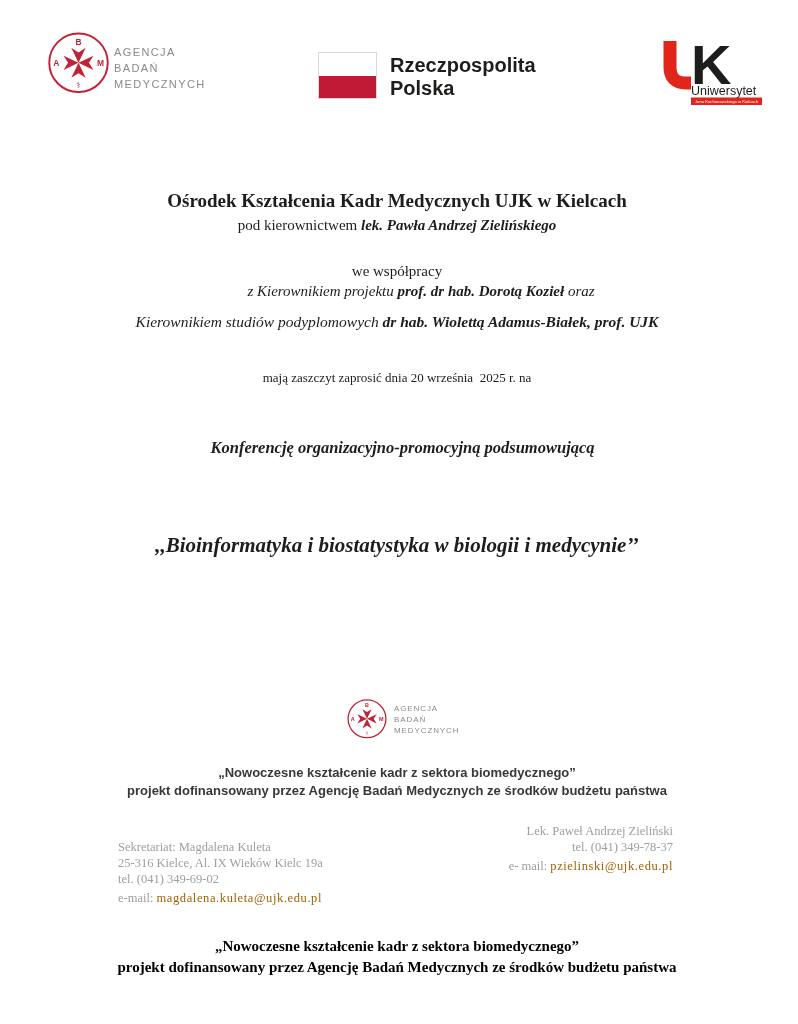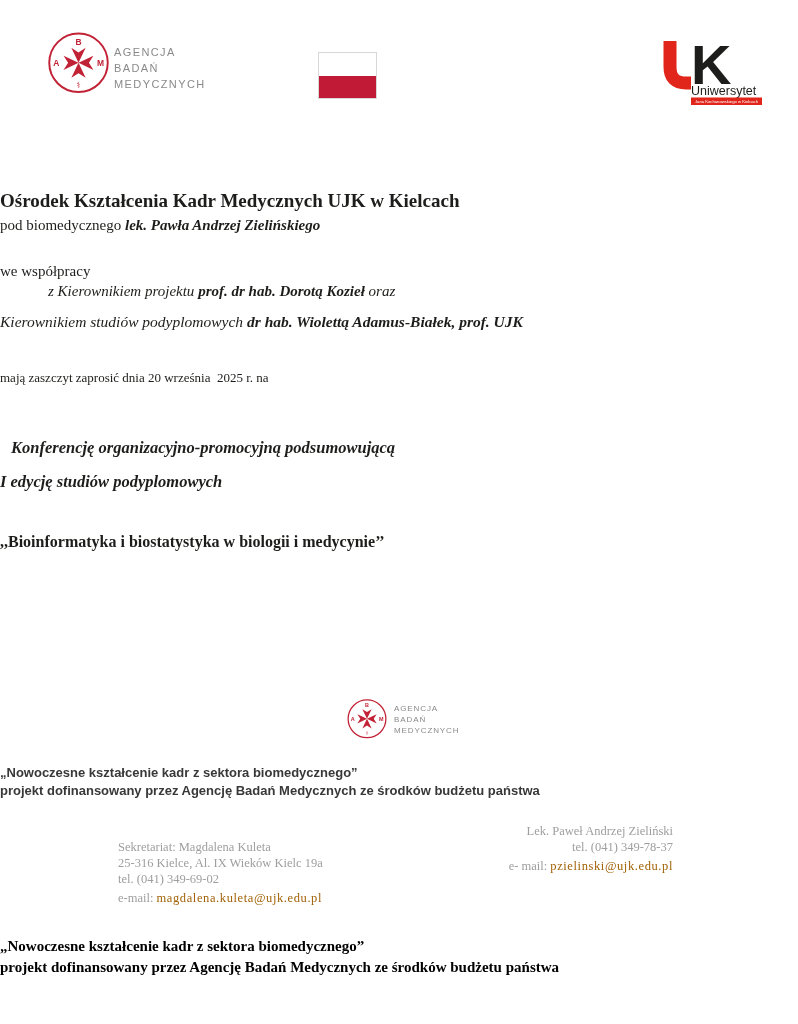--- a/index.html
+++ b/index.html
@@ -1,19 +1,19 @@
 <!DOCTYPE html>
 <html><head>
 <meta charset="utf-8">
 <style>
   html,body { margin:0; padding:0; background:#fff; }
   .page { position:relative; width:798px; height:1024px; background:#ffffff; overflow:hidden;
           font-family:"Liberation Serif","DejaVu Serif",serif; color:#1d1d1b; }
   .abs { position:absolute; }
-  .center { left:0; right:4px; text-align:left; }
+  .center { left:0; right:4px; text-align:center; }
 
   
   .abm-logo-lg { left:46px; top:29px; width:65px; height:65px; }
   .abm-caption-lg { left:114px; top:44px; font-family:"Liberation Sans",sans-serif;
                     font-size:11px; letter-spacing:1.4px; line-height:16px; color:#8a8a8a; font-weight:500; }
   .flag { left:318px; top:52px; width:59px; height:47px; border:1px solid #d8d8d8; box-sizing:border-box; }
   .flag .half { width:100%; height:50%; }
   .flag .white { background:#ffffff; }
   .flag .red { background:#c01a36; }
   .poland-name { left:390px; top:54px; font-family:"Liberation Sans",sans-serif;
@@ -23,21 +23,21 @@
   
   .org-title   { top:190px; font-size:19px; font-weight:700; }
   .led-by      { top:217px; font-size:15px; }
   .led-by b    { font-style:italic; }
   .coop-intro  { top:263px; font-size:15px; }
   .coop-line1  { top:283px; font-size:15px; font-style:italic;margin-left:48px; }
   .coop-line2  { top:313px; font-size:15.5px; font-style:italic; }
   .invite-line { top:370px; font-size:13px; white-space:pre-wrap; }
   .event-line1 { top:438px; font-size:16.5px; font-weight:700; font-style:italic;margin-left:11px; }
   .event-line2 { top:472px; font-size:16.5px; font-weight:700; font-style:italic; }
-  .event-title { top:533px; font-size:16px; font-weight:700; }
+  .event-title { top:533px; font-size:21px; font-weight:700; font-style:italic; }
 
   
   .abm-logo-sm { left:346px; top:697px; width:42px; height:42px; }
   .abm-caption-sm { left:394px; top:703px; font-family:"Liberation Sans",sans-serif;
                     font-size:8px; letter-spacing:0.9px; line-height:11px; color:#8a8a8a; font-weight:500; }
   .program-note { top:764px; font-family:"Liberation Sans","DejaVu Sans",sans-serif;
                   font-size:13px; font-weight:700; line-height:18px; color:#383838; }
 
   
   .contact { top:823px; font-size:12.5px; line-height:16px; color:#9e9e9e; }
@@ -68,43 +68,46 @@
   <div class="abs abm-caption-lg">
     <div>AGENCJA</div>
     <div>BADAŃ</div>
     <div>MEDYCZNYCH</div>
   </div>
 
   <div class="abs flag">
     <div class="half white"></div>
     <div class="half red"></div>
   </div>
+  <div class="abs poland-name">
+    <div>Rzeczpospolita</div>
+    <div>Polska</div>
+  </div>
 
   <svg class="abs ujk-logo" viewBox="0 0 105 70">
     <path d="M10 3 L10 29 Q10 45 26 45 L31 45" fill="none" stroke="#e1251b" stroke-width="13"></path>
     <text x="31" y="46" font-family="Liberation Sans,sans-serif" font-size="56" font-weight="bold" fill="#1d1d1b">K</text>
     <text x="31" y="57" font-family="Liberation Sans,sans-serif" font-size="12.5" fill="#1d1d1b">Uniwersytet</text>
     <rect x="31" y="59.5" width="71" height="7.5" fill="#e1251b"></rect>
     <text x="66.5" y="64.8" text-anchor="middle" font-family="Liberation Sans,sans-serif" font-size="4.2" fill="#ffffff">Jana Kochanowskiego w Kielcach</text>
   </svg>
 
   <div class="abs center org-title">Ośrodek Kształcenia Kadr Medycznych UJK w Kielcach</div>
 
-  <div class="abs center led-by"><span>pod biomedycznego </span><b>lek. Pawła Andrzej Zielińskiego</b></div>
+  <div class="abs center led-by"><span>pod kierownictwem </span><b>lek. Pawła Andrzej Zielińskiego</b></div>
 
   <div class="abs center coop-intro">we współpracy</div>
 
   <div class="abs center coop-line1"><span>z Kierownikiem projektu </span><b>prof. dr hab. Dorotą Kozieł</b><span> oraz</span></div>
 
   <div class="abs center coop-line2"><span>Kierownikiem studiów podyplomowych </span><b>dr hab. Wiolettą Adamus-Białek, prof. UJK</b></div>
 
   <div class="abs center invite-line">mają zaszczyt zaprosić dnia 20 września  2025 r. na</div>
 
   <div class="abs center event-line1">Konferencję organizacyjno-promocyjną podsumowującą</div>
-  <div class="abs center event-line2">I edycję studiów podyplomowych</div>
 
   <div class="abs center event-title">,,Bioinformatyka i biostatystyka w biologii i medycynie’’</div>
 
   <svg class="abs abm-logo-sm" viewBox="0 0 100 100">
     <circle cx="50" cy="52" r="45" fill="none" stroke="#c22236" stroke-width="3"></circle>
     <path fill="#c22236" d="M50 52 L39 29 L50 36 L61 29 Z"></path>
     <path fill="#c22236" d="M50 52 L39 75 L50 68 L61 75 Z"></path>
     <path fill="#c22236" d="M50 52 L27 41 L34 52 L27 63 Z"></path>
     <path fill="#c22236" d="M50 52 L73 41 L66 52 L73 63 Z"></path>
     <text x="50" y="24" text-anchor="middle" font-family="Liberation Sans,sans-serif" font-size="13" font-weight="bold" fill="#c22236">B</text>

